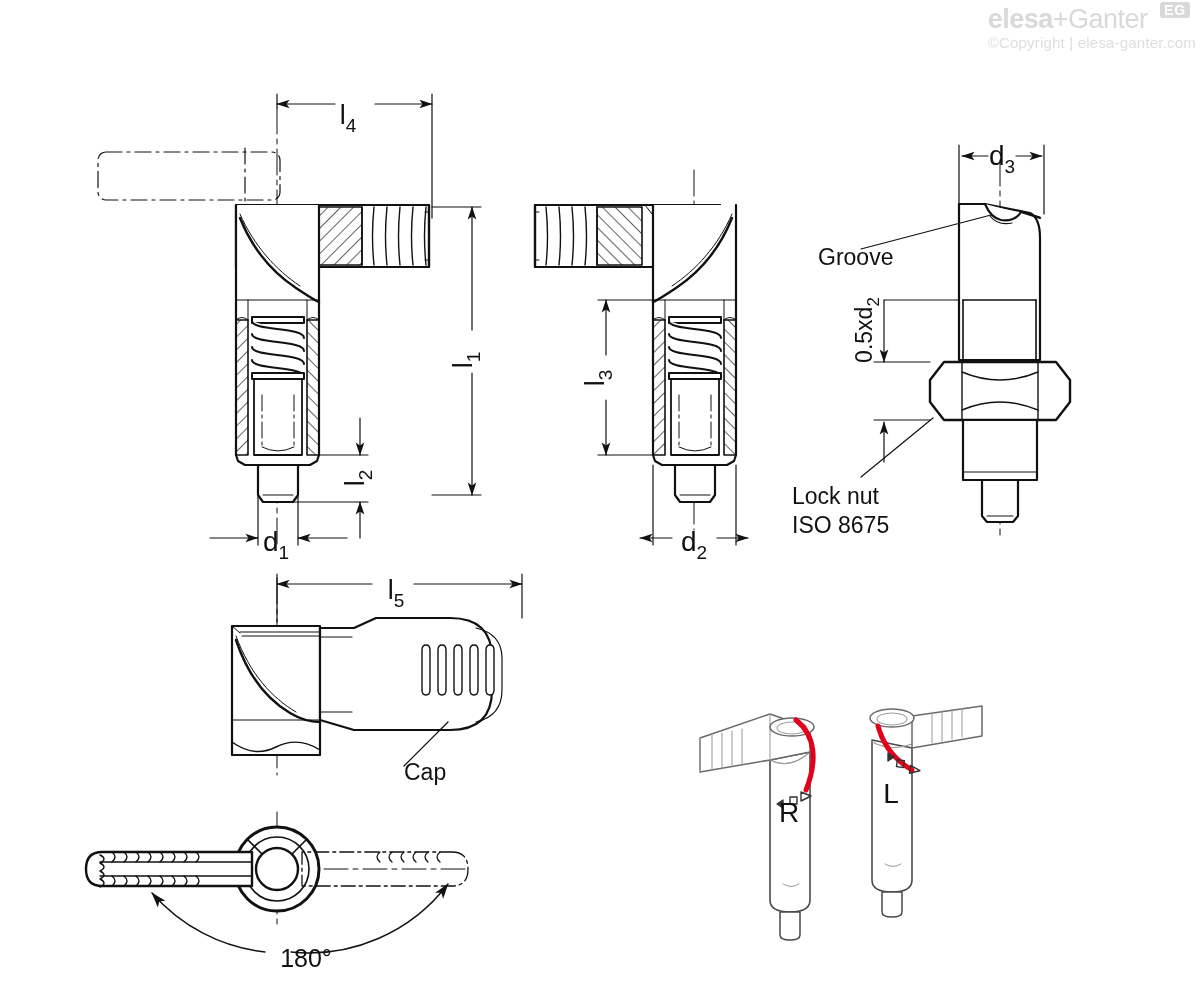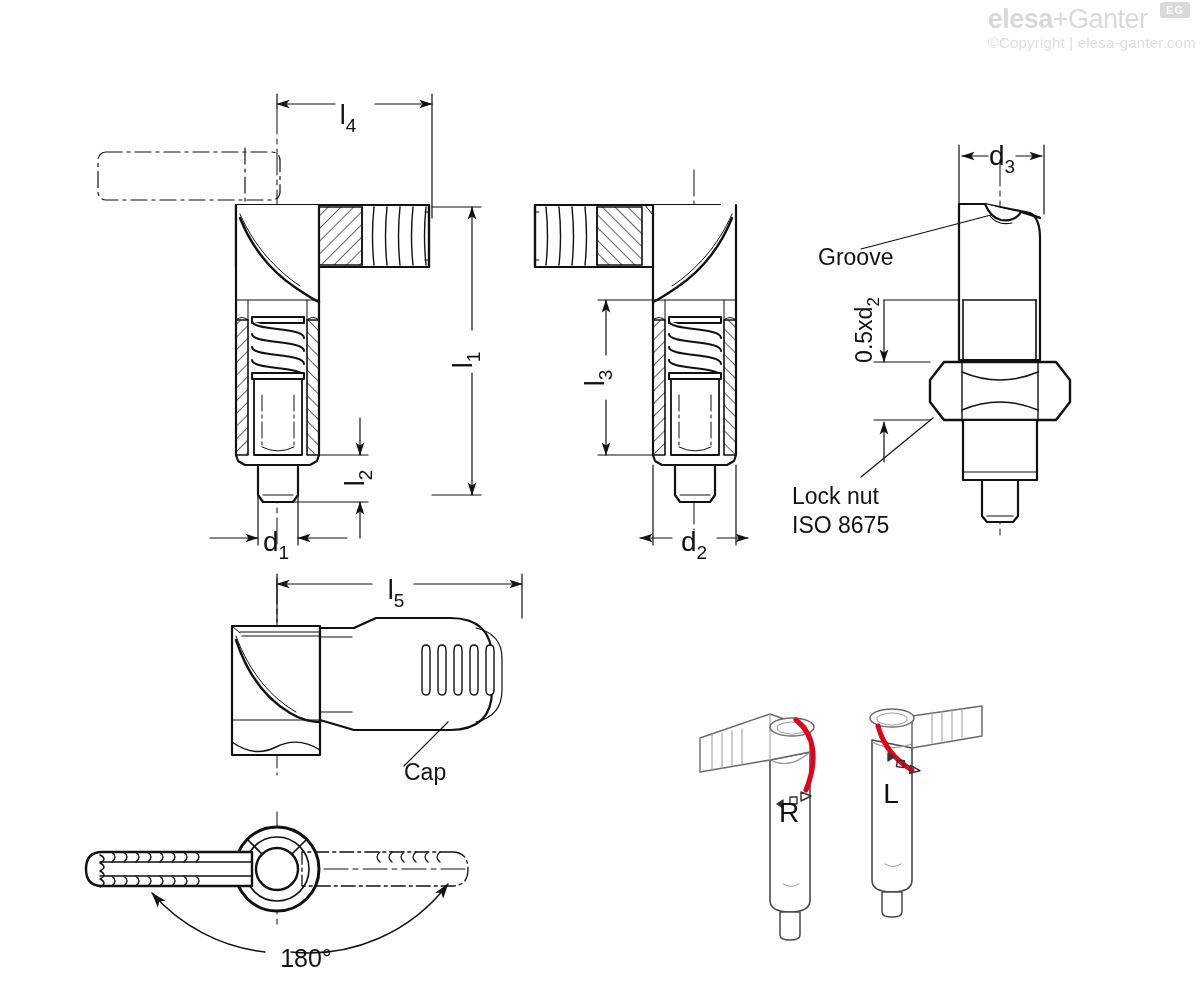--- a/index.html
+++ b/index.html
@@ -6,21 +6,21 @@
   body{width:1200px;height:1008px;position:relative;overflow:hidden;
        font-family:"Liberation Sans","DejaVu Sans",sans-serif;color:#111;}
   #stage{position:absolute;inset:0;}
   svg{display:block;}
   .lbl{font-family:"Liberation Sans","DejaVu Sans",sans-serif;fill:#111;}
   .wm-wrap{position:absolute;right:4px;top:6px;user-select:none;}
   .wm-main{font-size:27px;font-weight:bold;color:#d9d9d9;letter-spacing:-0.5px;line-height:1;}
   .wm-main .thin{font-weight:normal;}
   .wm-sub{font-size:15px;color:#dedede;margin-top:1px;letter-spacing:0.2px;}
   .wm-badge{position:absolute;right:10px;top:2px;width:30px;height:16px;
-            background:#d9d9d9;border-radius:3px;color:#fff;font-size:11px;
+            background:#d9d9d9;border-radius:3px;color:#fff;font-size:14px;
             font-weight:bold;line-height:16px;text-align:center;letter-spacing:1px;}
 </style>
 </head>
 <body>
 
 <div id="stage">
 
 <svg width="1200" height="1008" viewBox="0 0 1200 1008">
   <defs>
     <marker id="arrEnd" markerWidth="11" markerHeight="8" refX="10.5" refY="4" orient="auto">

